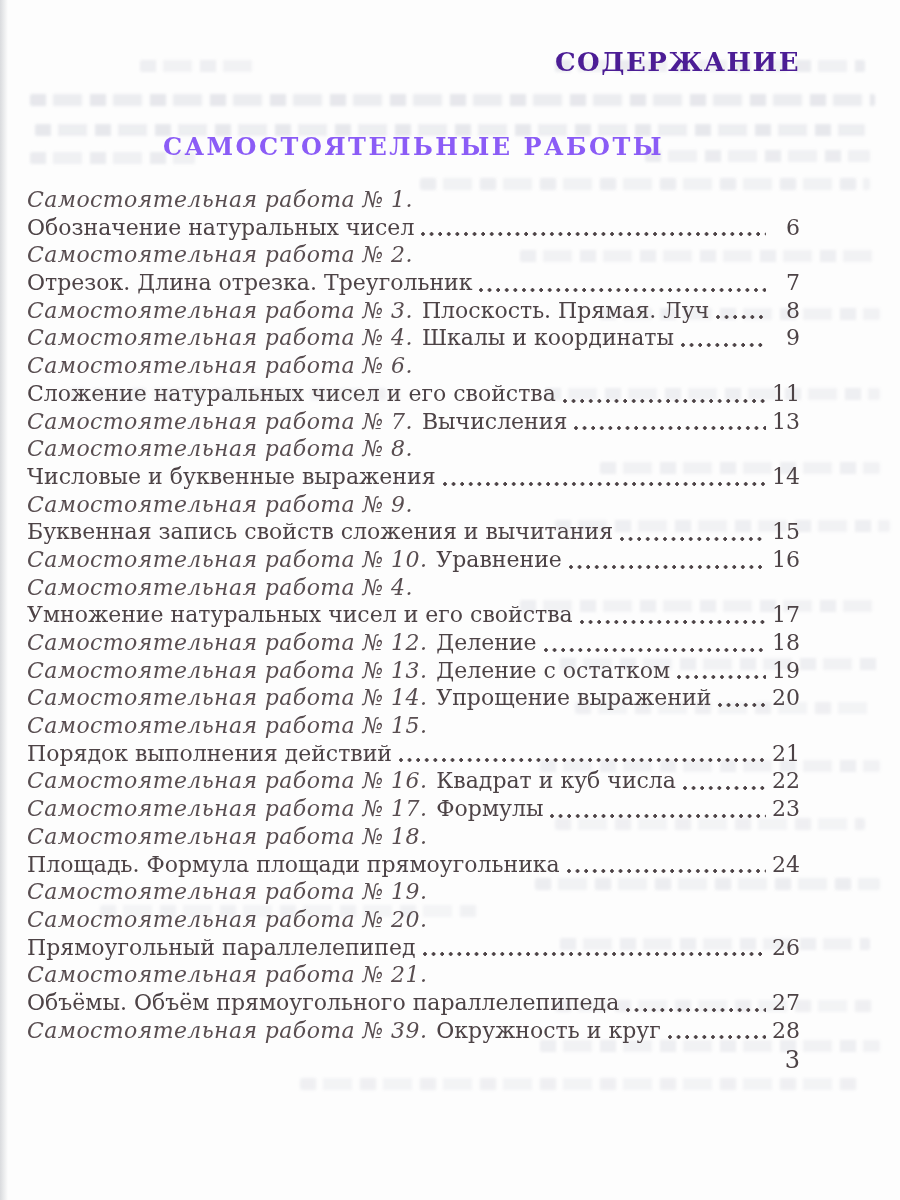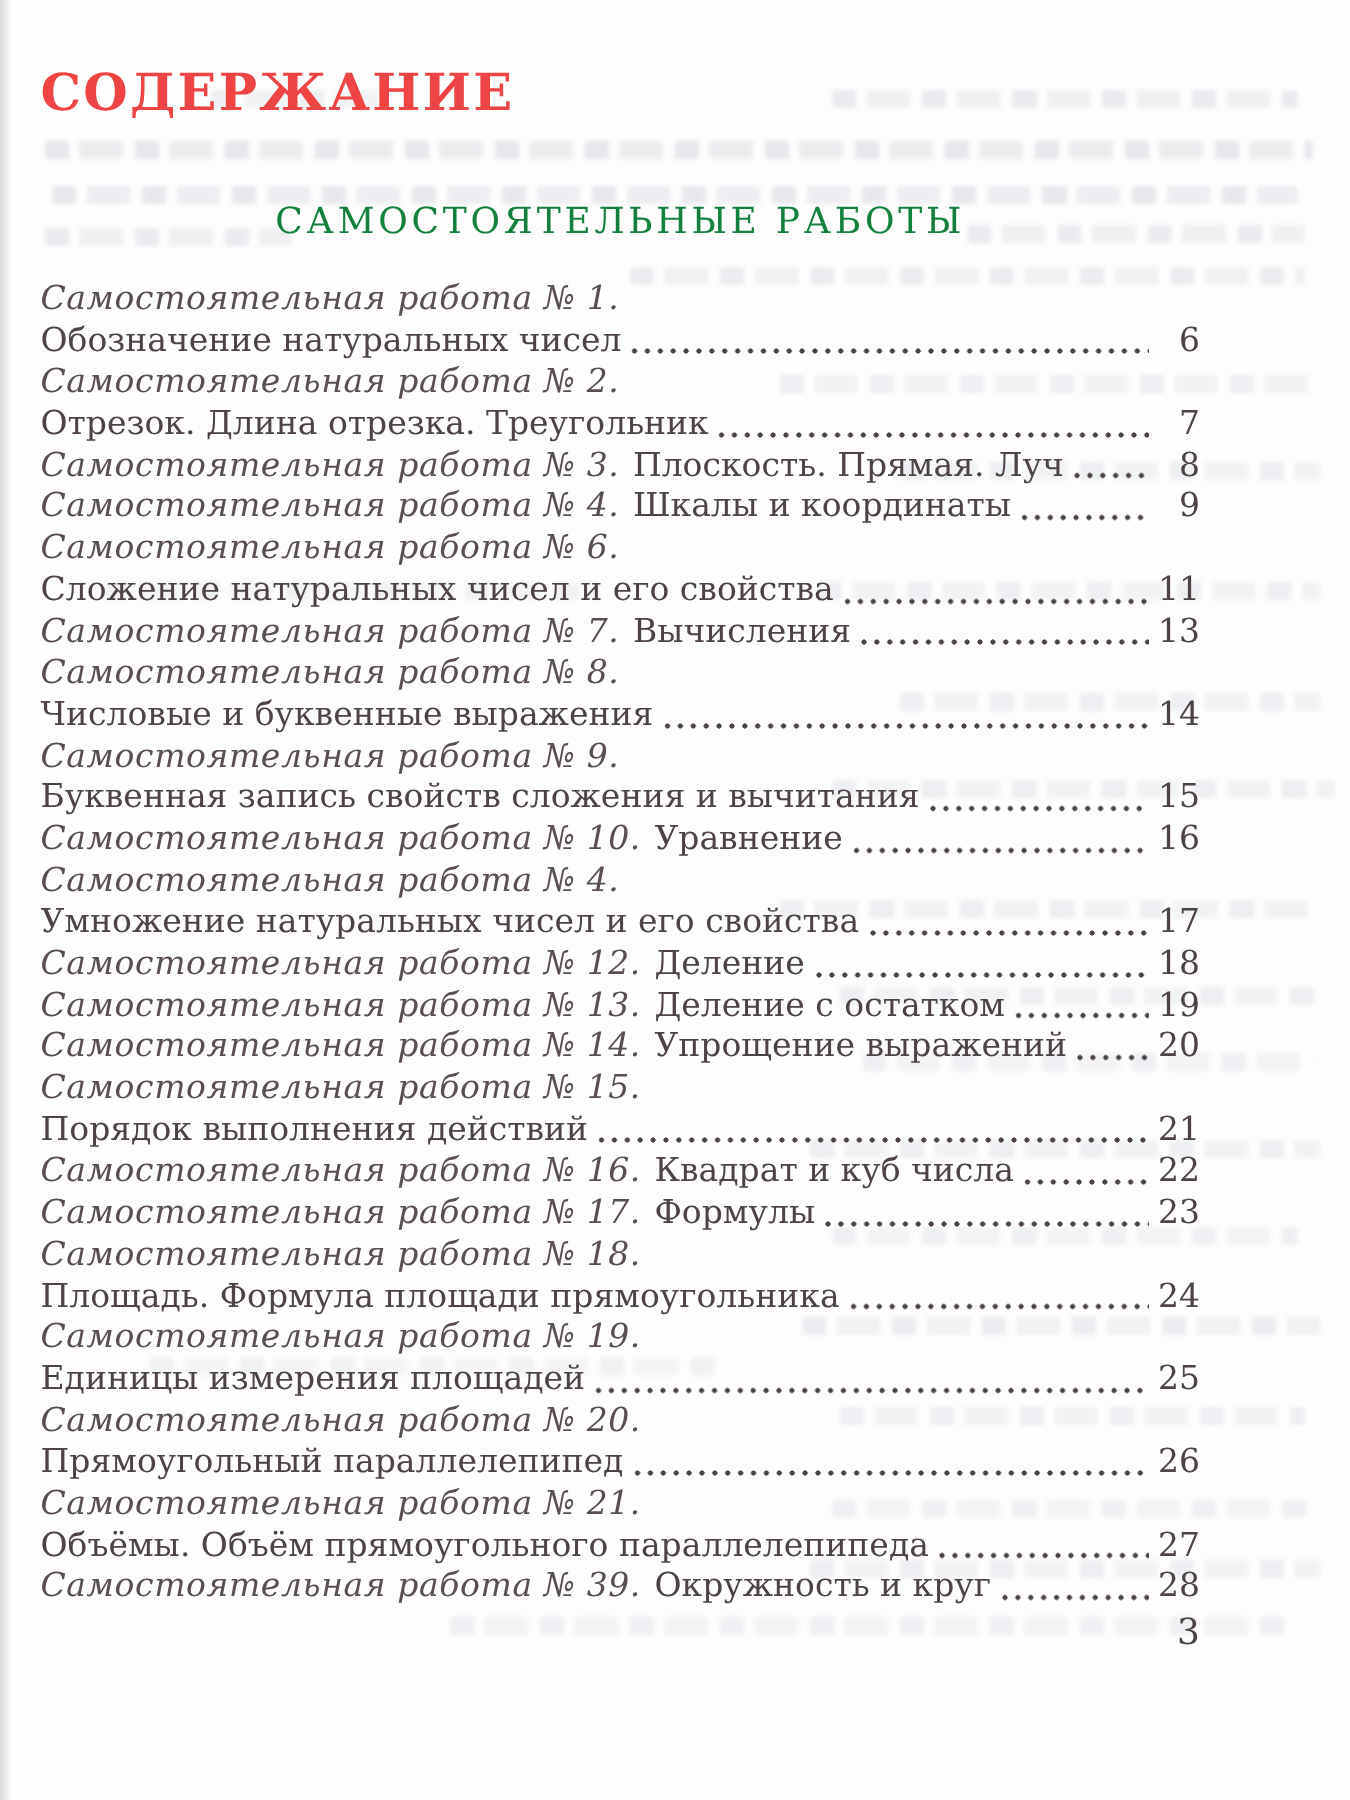--- a/index.html
+++ b/index.html
@@ -22,26 +22,26 @@
   
   .ghost{
     position:absolute;height:12px;pointer-events:none;border-radius:2px;
     filter:blur(1.4px);
     background-image:repeating-linear-gradient(90deg,
       rgba(150,156,176,.30) 0 16px, rgba(150,156,176,0) 16px 23px,
       rgba(150,156,176,.22) 23px 52px, rgba(150,156,176,0) 52px 60px);
   }
   .content{position:absolute;left:27px;top:0;width:773px;}
   h1.title{
-    margin:44px 0 0 0;font-size:34px;line-height:36px;font-weight:700;
-    text-align:left;letter-spacing:1.5px;color:#ef4444;
+    margin:44px 0 0 0;font-size:26px;line-height:36px;font-weight:700;
+    text-align:right;letter-spacing:1.5px;color:#4c1d95;
   }
   h2.section{
-    margin:52px 0 0 0;font-size:24px;line-height:30px;font-weight:400;
-    text-align:center;letter-spacing:2.5px;color:#15803d;
+    margin:52px 0 0 0;font-size:24px;line-height:30px;font-weight:700;
+    text-align:center;letter-spacing:2.5px;color:#8b5cf6;
   }
   .toc{margin-top:24px;}
   .row{
     display:flex;align-items:center;height:27.7px;line-height:27.7px;
     font-size:22px;white-space:nowrap;
   }
   .lbl{font-style:italic;color:var(--ink-italic);letter-spacing:.4px;}
   .lbl-inline{margin-right:9px;font-style:italic;}
   .topic{color:var(--ink);}
   .leader{
@@ -206,25 +206,20 @@
         </div>
         <div class="row">
           <span class="topic">Площадь. Формула площади прямоугольника</span>
           <span class="leader"></span>
           <span class="pg">24</span>
         </div>
         <div class="row">
           <span class="lbl">Самостоятельная работа № 19.</span>
         </div>
         <div class="row">
-          <span class="topic">Единицы измерения площадей</span>
-          <span class="leader"></span>
-          <span class="pg">25</span>
-        </div>
-        <div class="row">
           <span class="lbl">Самостоятельная работа № 20.</span>
         </div>
         <div class="row">
           <span class="topic">Прямоугольный параллелепипед</span>
           <span class="leader"></span>
           <span class="pg">26</span>
         </div>
         <div class="row">
           <span class="lbl">Самостоятельная работа № 21.</span>
         </div>

